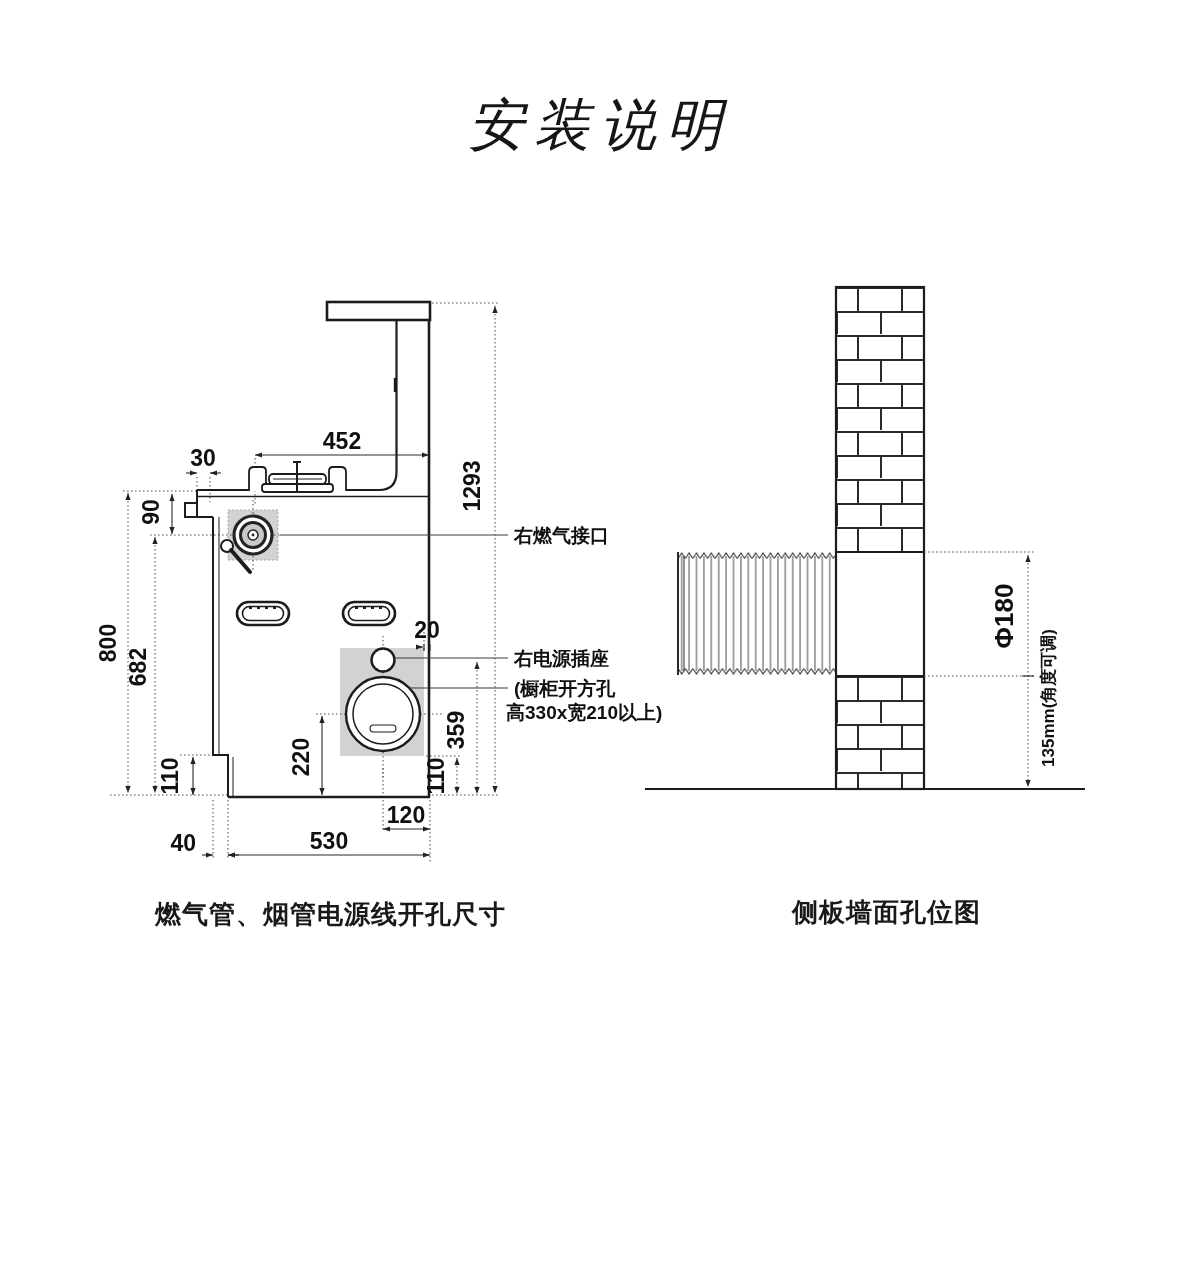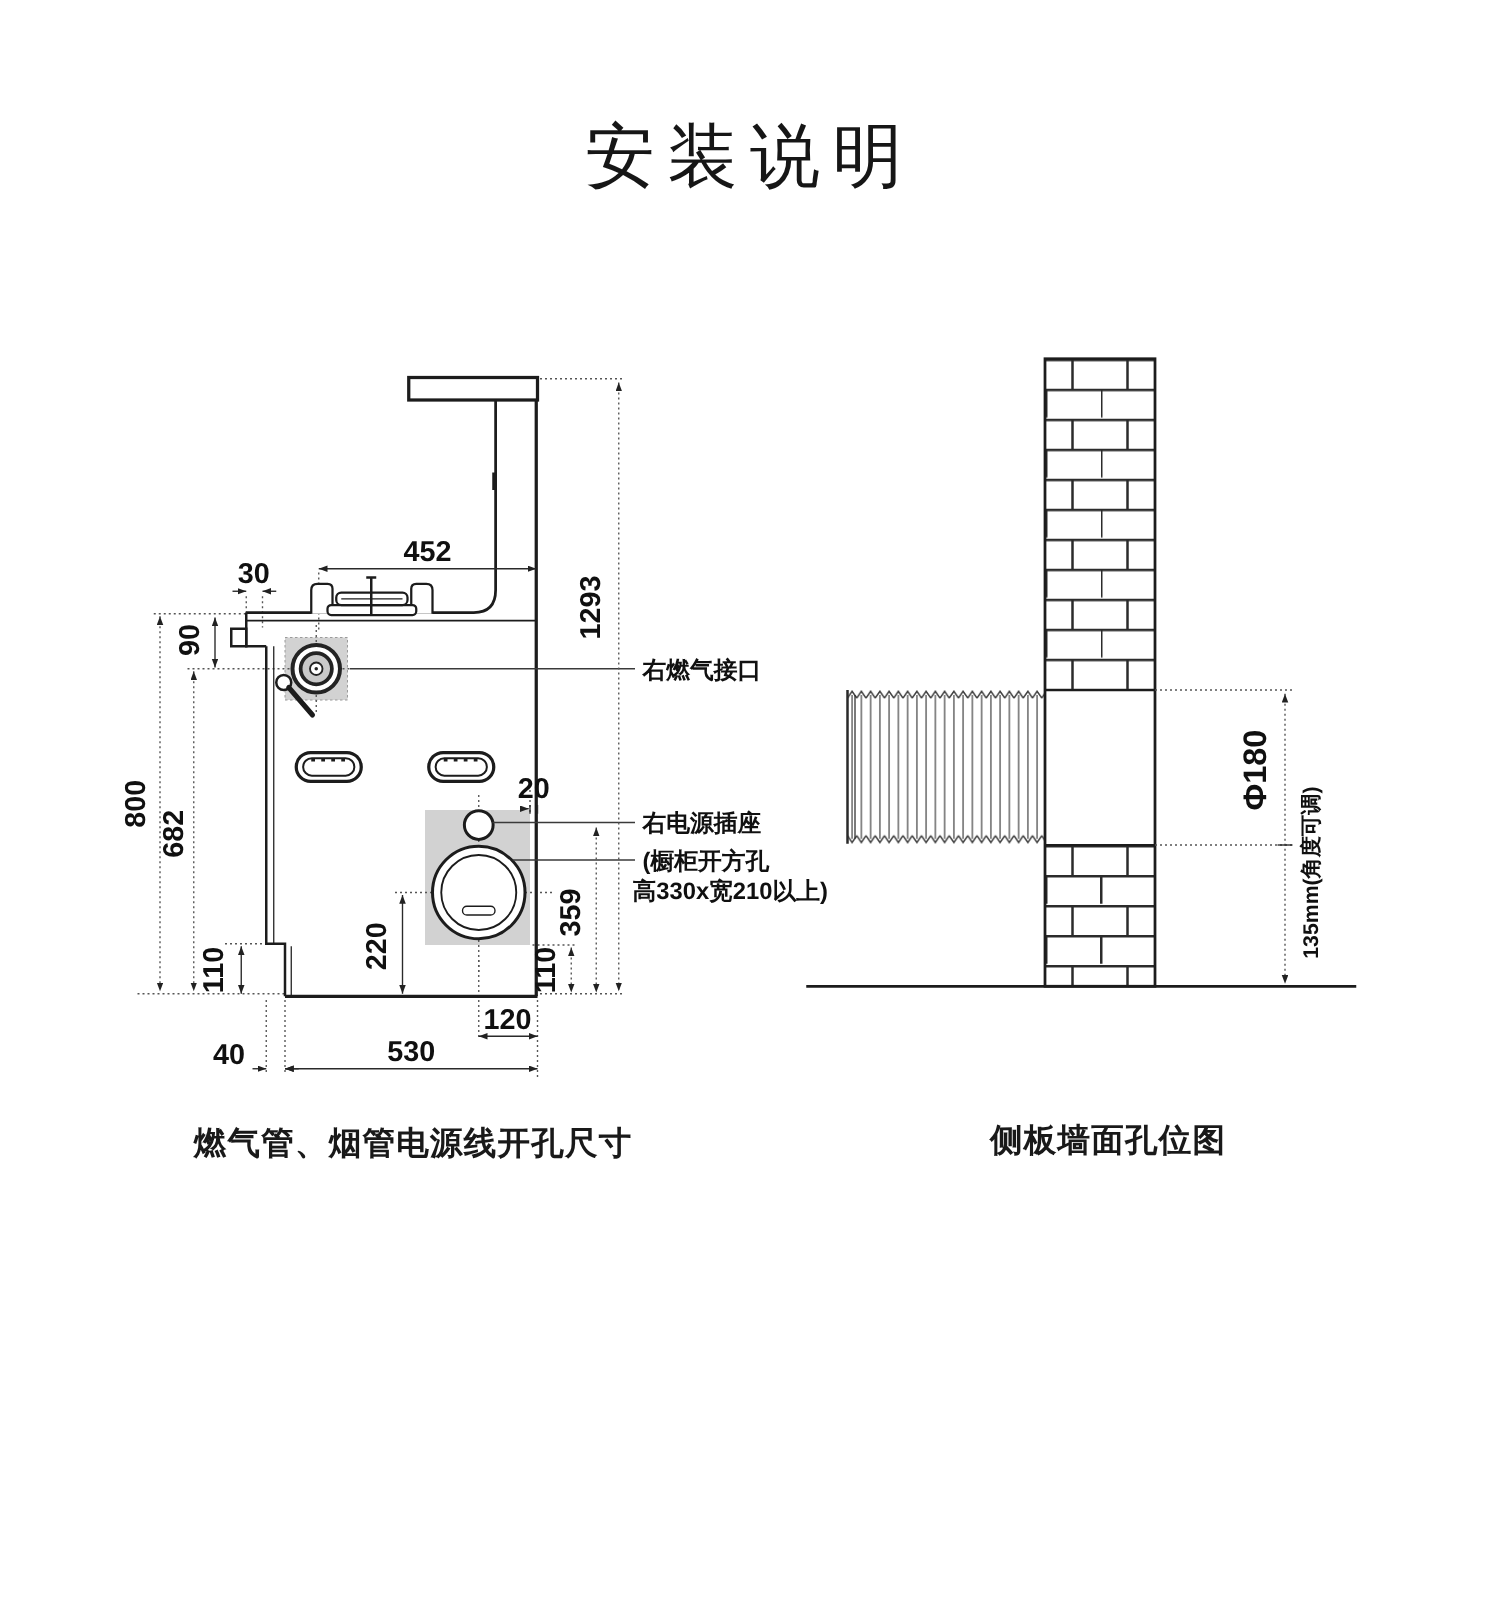--- a/index.html
+++ b/index.html
@@ -4,20 +4,21 @@
 <style>
   html,body { margin:0; padding:0; background:#fff; }
   .page {
     position:relative; width:1200px; height:1282px; background:#ffffff;
     font-family:"Liberation Sans", sans-serif; overflow:hidden;
   }
   .page-title {
     position:absolute; top:88px; left:0; width:100%;
     text-align:center; font-size:56px; font-weight:500; letter-spacing:10px;
     color:#161616;
+    font-style:italic;
   }
   .fig-caption {
     position:absolute; font-size:26px; font-weight:700; color:#191919; letter-spacing:1px;
   }
   .cap-left  { left:155px; top:897px; }
   .cap-right { left:792px; top:895px; }
   svg.drawing { position:absolute; left:0; top:0; }
   svg text { font-family:"Liberation Sans", sans-serif; fill:#101010; }
   .dimtxt { font-size:23px; font-weight:600; }
   .lbltxt { font-size:19px; font-weight:600; }

